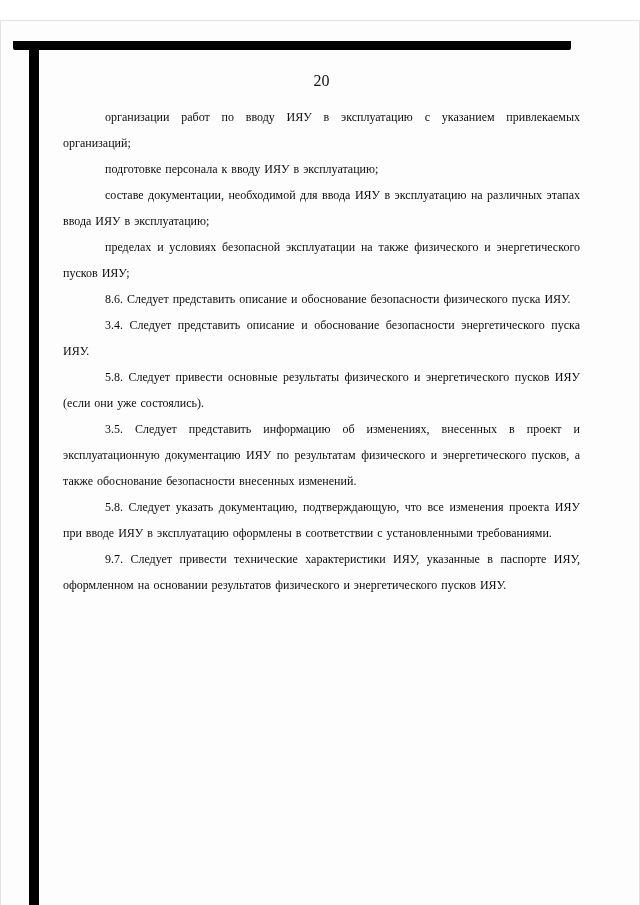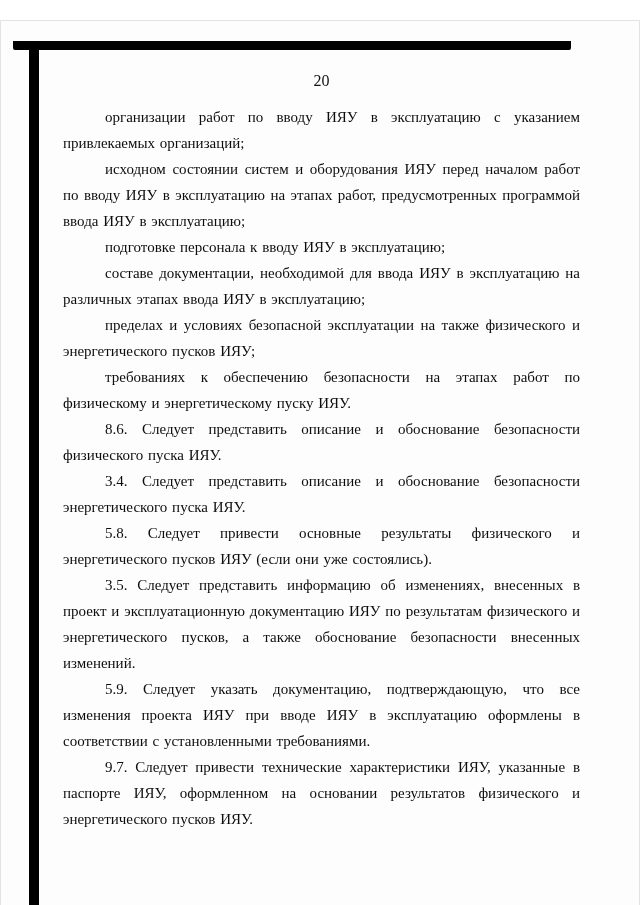--- a/index.html
+++ b/index.html
@@ -46,46 +46,44 @@
   }
   .page-number {
     text-align: center;
     font-size: 16px;
     line-height: 20px;
     margin: 0 0 13px 0;
     color: #111;
   }
   .content p {
     margin: 0;
-    font-size: 15px;
+    font-size: 12px;
     line-height: 26px;
     text-align: justify;
     text-indent: 42px;
     word-spacing: 1px;
     color: #0d0d0d;
     font-family: Liberation Serif, serif;
   }
 </style>
 </head>
 <body>
 
 <div class="page">
   <div class="scan-bar scan-top"></div>
   <div class="scan-bar scan-left"></div>
   <div class="scan-bar scan-bottom"></div>
   <div class="scan-bottom-line"></div>
 
   <div class="content">
     <div class="page-number">20</div>
     <p>организации работ по вводу ИЯУ в эксплуатацию с указанием привлекаемых организаций;</p>
-    <p>исходном состоянии систем и оборудования ИЯУ перед началом работ по вводу ИЯУ в эксплуатацию на этапах работ, предусмотренных программой ввода ИЯУ в эксплуатацию;</p>
     <p>подготовке персонала к вводу ИЯУ в эксплуатацию;</p>
     <p>составе документации, необходимой для ввода ИЯУ в эксплуатацию на различных этапах ввода ИЯУ в эксплуатацию;</p>
     <p>пределах и условиях безопасной эксплуатации на также физического и энергетического пусков ИЯУ;</p>
-    <p>требованиях к обеспечению безопасности на этапах работ по физическому и энергетическому пуску ИЯУ.</p>
     <p>8.6. Следует представить описание и обоснование безопасности физического пуска ИЯУ.</p>
     <p>3.4. Следует представить описание и обоснование безопасности энергетического пуска ИЯУ.</p>
     <p>5.8. Следует привести основные результаты физического и энергетического пусков ИЯУ (если они уже состоялись).</p>
     <p>3.5. Следует представить информацию об изменениях, внесенных в проект и эксплуатационную документацию ИЯУ по результатам физического и энергетического пусков, а также обоснование безопасности внесенных изменений.</p>
-    <p>5.9. Следует указать документацию, подтверждающую, что все изменения проекта ИЯУ при вводе ИЯУ в эксплуатацию оформлены в соответствии с установленными требованиями.</p>
+    <p>5.8. Следует указать документацию, подтверждающую, что все изменения проекта ИЯУ при вводе ИЯУ в эксплуатацию оформлены в соответствии с установленными требованиями.</p>
     <p>9.7. Следует привести технические характеристики ИЯУ, указанные в паспорте ИЯУ, оформленном на основании результатов физического и энергетического пусков ИЯУ.</p>
   </div>
 </div>
 
 </body></html>

